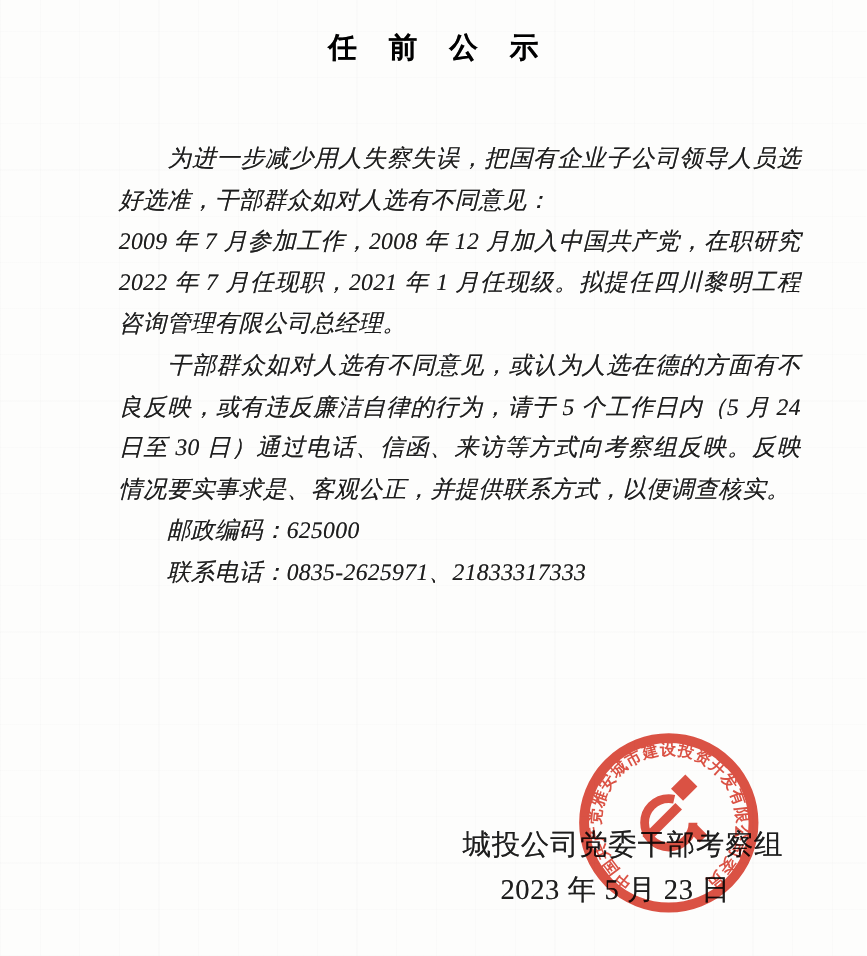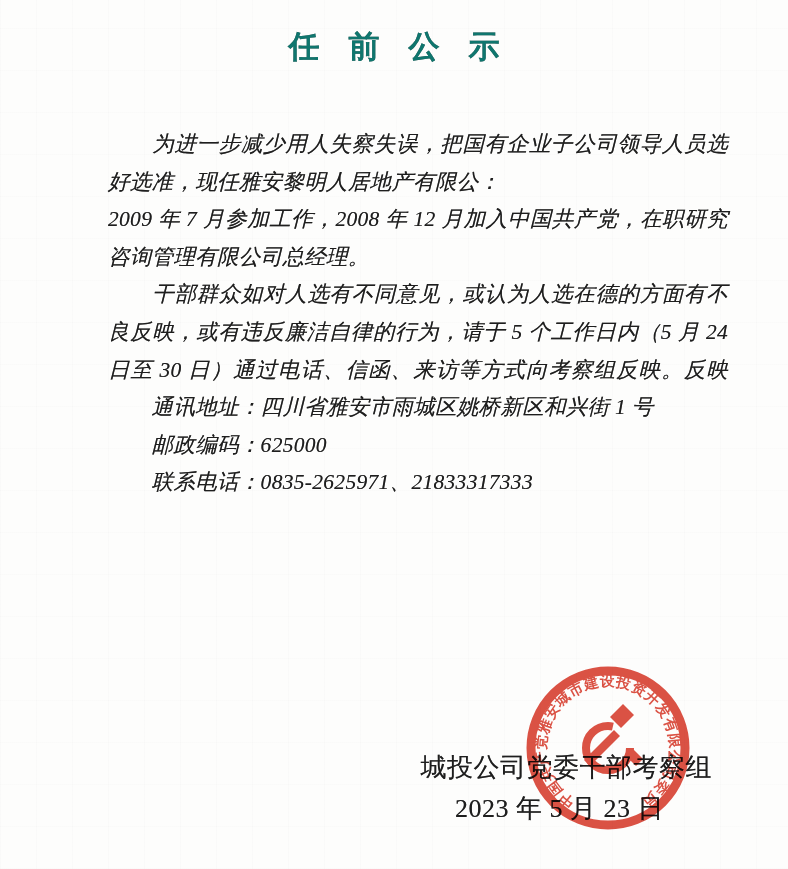--- a/index.html
+++ b/index.html
@@ -30,25 +30,25 @@
       repeating-linear-gradient(0deg, rgba(120,120,130,0.02) 0 1px, transparent 1px 42px);
     pointer-events:none;
   }
   h1.doc-title{
     position:absolute;
     top:26px;
     left:0;
     width:788px;
     margin:0;
     text-align:center;
-    font-size:31px;
+    font-size:26px;
     font-weight:bold;
     letter-spacing:29px;
     text-indent:29px;
-    color:#0f766e;
+    color:#000000;
     text-shadow:0 0 0.5px rgba(0,0,0,.6);
   }
   .body-block{
     position:absolute;
     top:126px;
     left:108px;
     width:620px;
   }
   .line{
     height:37.6px;
@@ -102,27 +102,28 @@
 </style>
 </head>
 <body>
 
 <div class="page">
 
   <h1 class="doc-title">任前公示</h1>
 
   <div class="body-block" id="paragraphs">
       <div class="line fill">　　为进一步减少用人失察失误，把国有企业子公司领导人员选</div>
-      <div class="line">好选准，现任雅安黎明人居地产有限公：</div>
+      <div class="line">好选准，干部群众如对人选有不同意见：</div>
       <div class="line fill">2009 年 7 月参加工作，2008 年 12 月加入中国共产党，在职研究</div>
+      <div class="line fill">2022 年 7 月任现职，2021 年 1 月任现级。拟提任四川黎明工程</div>
       <div class="line">咨询管理有限公司总经理。</div>
       <div class="line fill">　　干部群众如对人选有不同意见，或认为人选在德的方面有不</div>
       <div class="line fill">良反映，或有违反廉洁自律的行为，请于 5 个工作日内（5 月 24</div>
       <div class="line fill">日至 30 日）通过电话、信函、来访等方式向考察组反映。反映</div>
-      <div class="line">　　通讯地址：四川省雅安市雨城区姚桥新区和兴街 1 号</div>
+      <div class="line">情况要实事求是、客观公正，并提供联系方式，以便调查核实。</div>
       <div class="line">　　邮政编码：625000</div>
       <div class="line">　　联系电话：0835-2625971、21833317333</div>
     </div>
 
   <div class="signature">城投公司党委干部考察组</div>
 
   <div class="date">2023 年 5 月 23 日</div>
 
   <svg class="seal" viewBox="0 0 178 178" aria-hidden="true">
 

